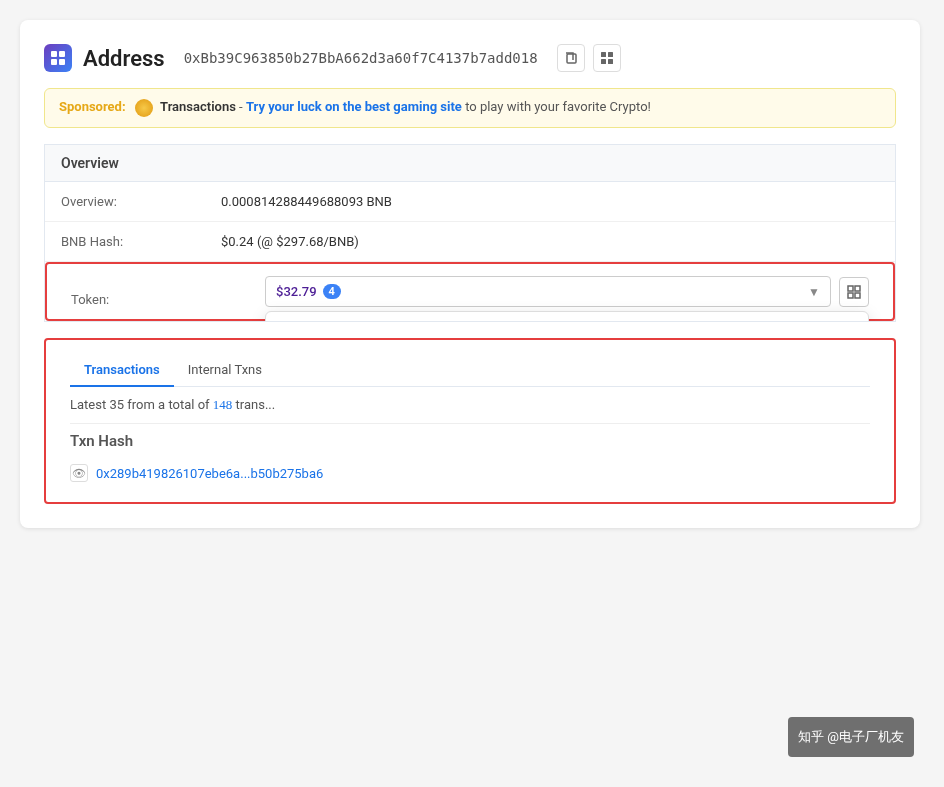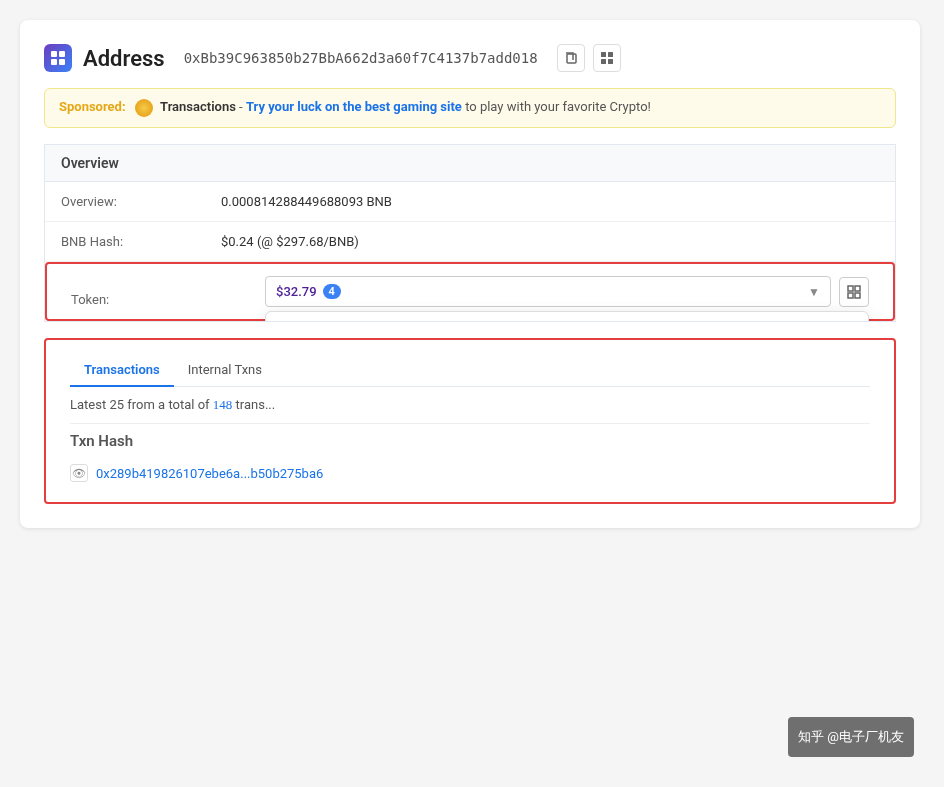--- a/index.html
+++ b/index.html
@@ -348,21 +348,21 @@
       </div>
     </div>
   </div>
 
   <div class="tx-section">
     <div class="tx-tabs">
       <div class="tx-tab active">Transactions</div>
       <div class="tx-tab">Internal Txns</div>
     </div>
     <div class="tx-info">
-      <span>Latest 25 from a total of </span>
+      <span>Latest 35 from a total of </span>
       <a href="#">148</a>
       <span> trans...</span>
     </div>
     <div class="tx-table-header">
       <span class="col-txn">Txn Hash</span>
     </div>
     <div class="tx-hash-row">
       <div class="eye-icon">👁</div>
       <a href="#" class="tx-hash-link">
         <span>0x289b419826107ebe6a</span><span>...b50b275ba6</span>

